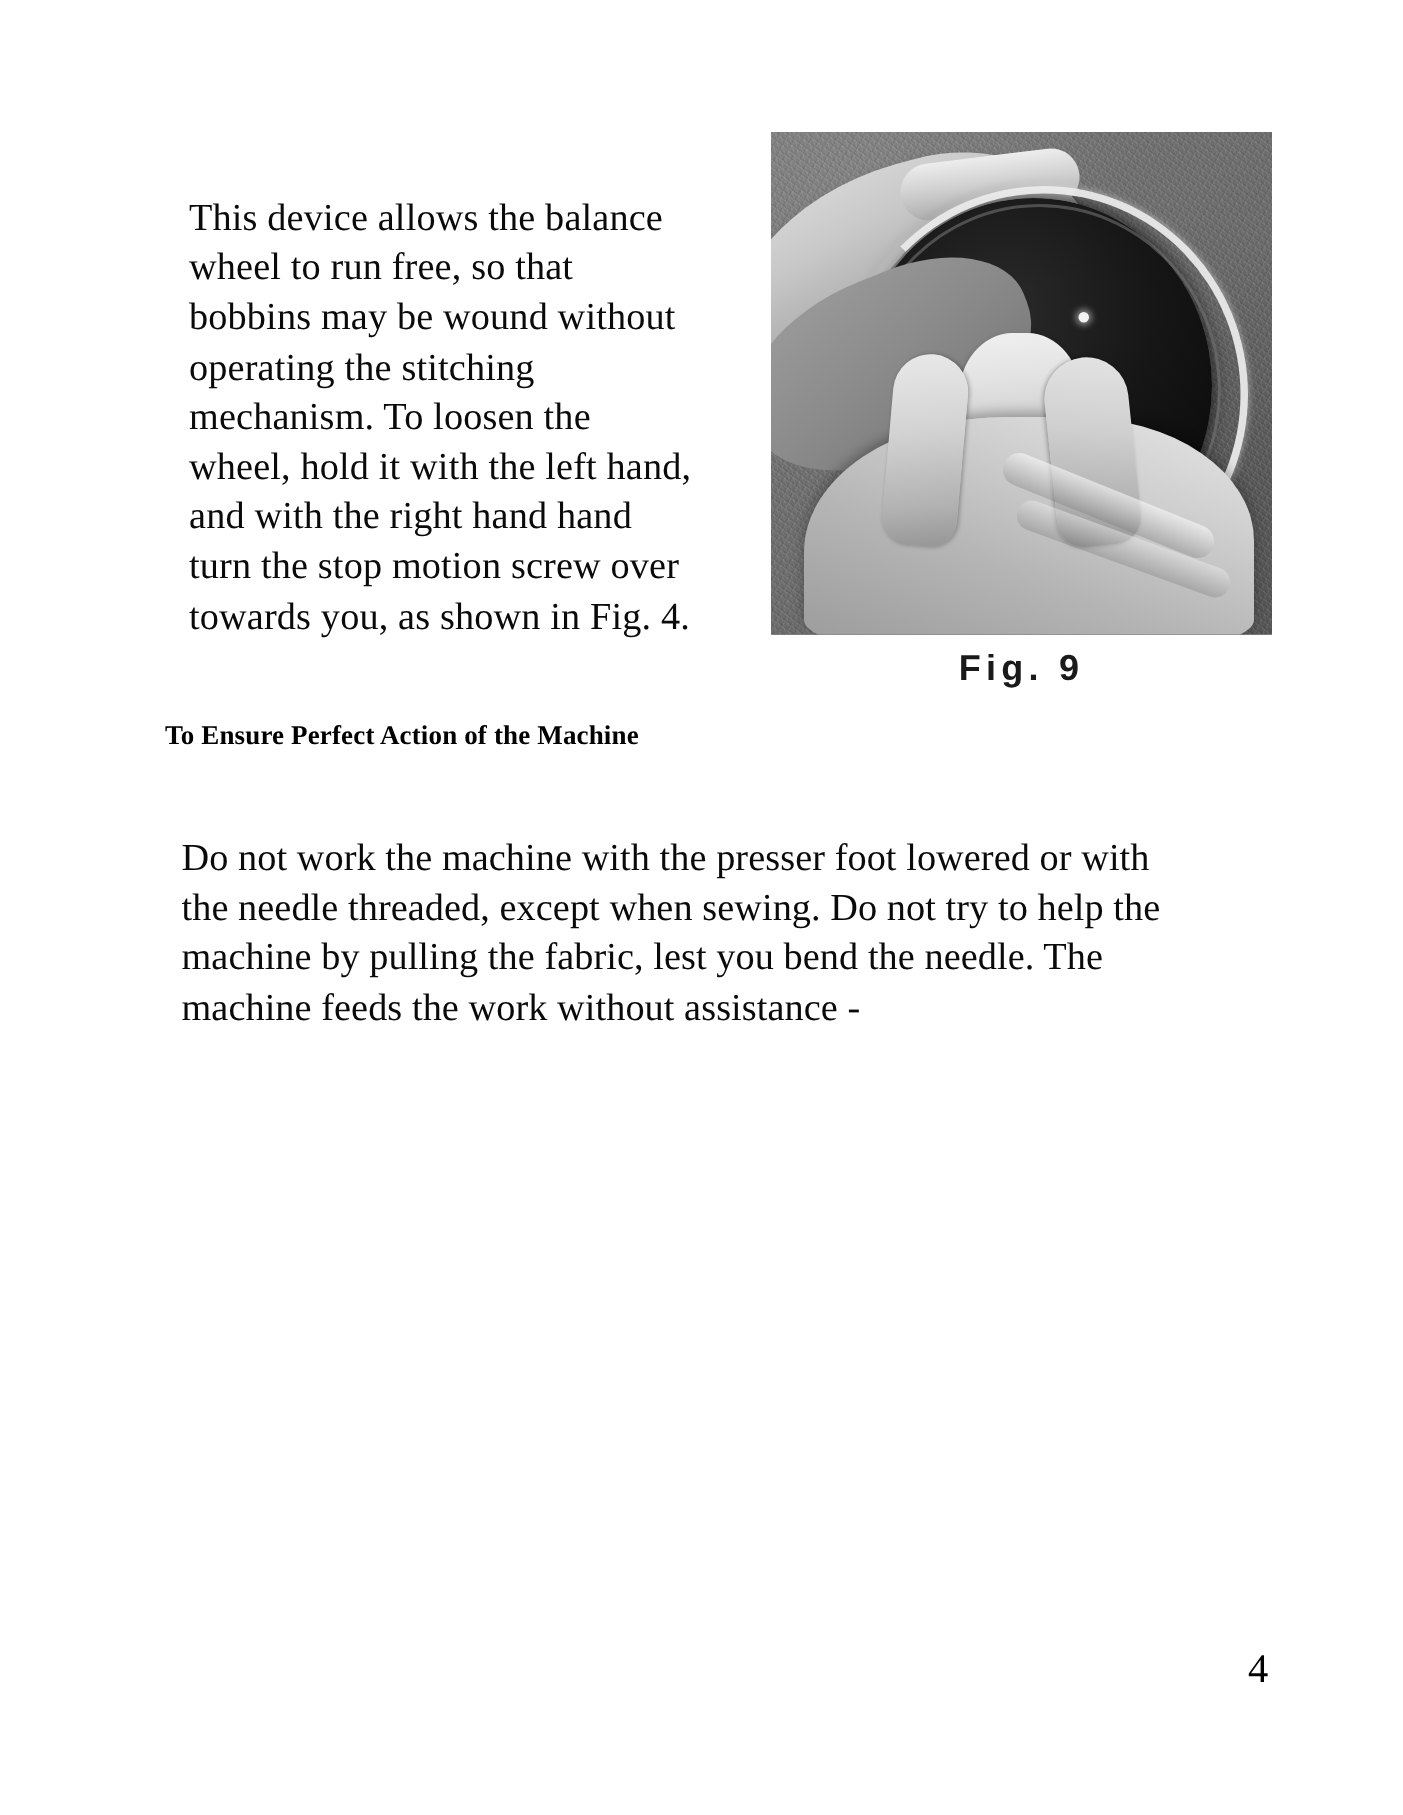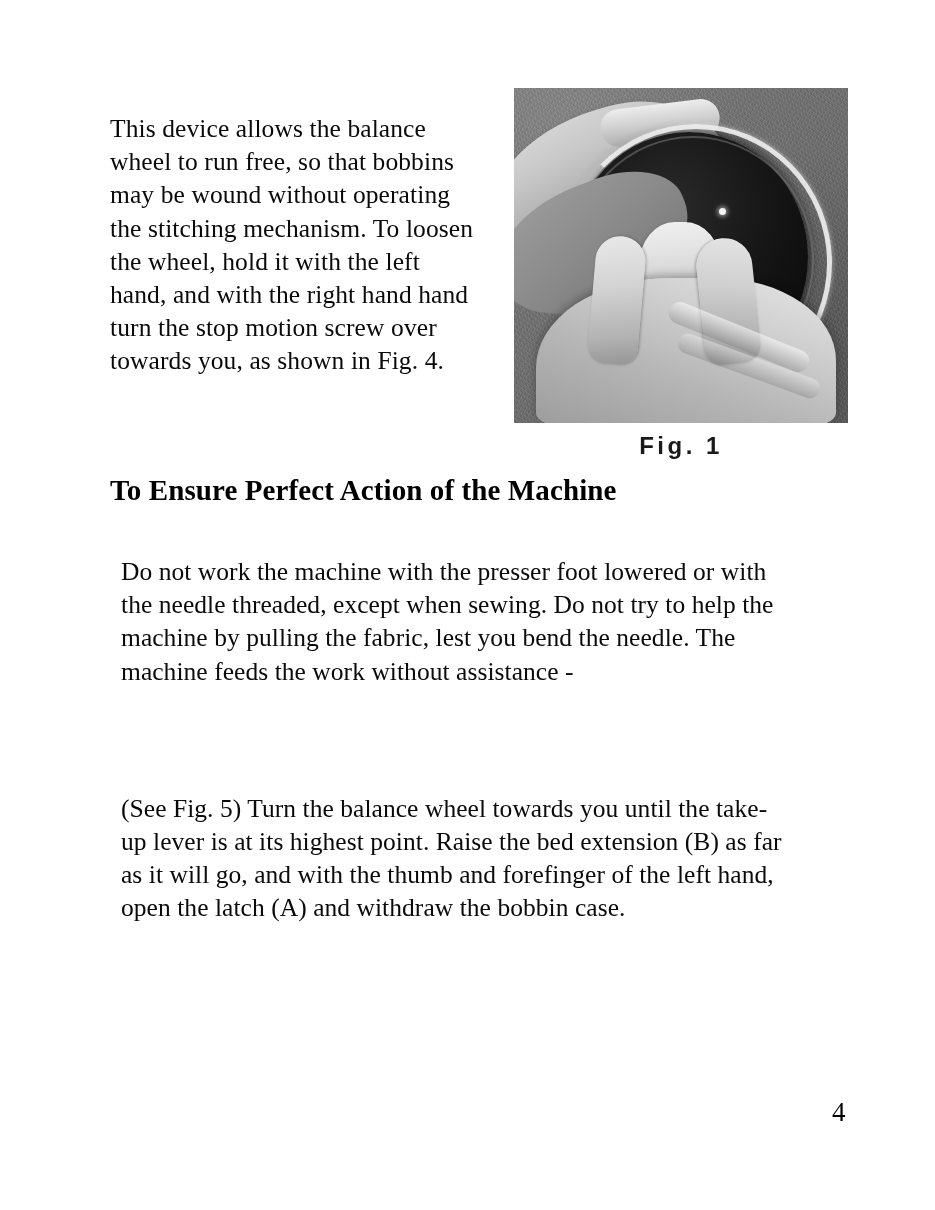--- a/index.html
+++ b/index.html
@@ -34,21 +34,21 @@
   }
 
   .intro-col {
     position: absolute;
     left: 110px;
     top: 112px;
     width: 372px;
   }
 
   .intro-col p {
-    margin: 0;
+    margin: 16px;
     font-size: 25.5px;
     line-height: 33.2px;
     letter-spacing: 0.1px;
     color: #0a0a0a;
   }
 
   
   .figure {
     position: absolute;
     left: 514px;
@@ -254,21 +254,21 @@
   
   .body-col {
     position: absolute;
     left: 110px;
     top: 474px;
     width: 690px;
   }
 
   h2.section-heading {
     margin: 0;
-    font-size: 29px;
+    font-size: 18px;
     font-weight: bold;
     line-height: 32px;
     letter-spacing: 0.1px;
     color: #000000;
   }
 
   .body-col p.body-text {
     margin: 11px;
     font-size: 25.5px;
     line-height: 33.2px;
@@ -310,33 +310,32 @@
         <div class="spec-dot"></div>
         <div class="hand-upper-shadow"></div>
         <div class="knob"></div>
         <div class="knob-gap"></div>
         <div class="hand-lower"></div>
         <div class="finger-left"></div>
         <div class="finger-right"></div>
         <div class="finger-crease"></div>
         <div class="finger-crease2"></div>
       </div>
-      <figcaption class="figure-caption">Fig. 1</figcaption>
+      <figcaption class="figure-caption">Fig. 9</figcaption>
     </figure>
 
   </div>
 
   <div class="body-col">
 
     <h2 class="section-heading">To Ensure Perfect Action of the Machine</h2>
     <div class="spacer-after-heading"></div>
     <p class="body-text">Do not work the machine with the presser foot lowered or with the needle threaded, except when sewing. Do not try to help the machine by pulling the fabric, lest you bend the needle. The machine feeds the work without assistance -</p>
 
     <div class="spacer-before-heading"></div>
 
     <div class="spacer-after-heading"></div>
-    <p class="body-text">(See Fig. 5) Turn the balance wheel towards you until the take-up lever is at its highest point. Raise the bed extension (B) as far as it will go, and with the thumb and forefinger of the left hand, open the latch (A) and withdraw the bobbin case.</p>
 
   </div>
 
   <div class="page-number">4</div>
 
 </div>
 
 </body></html>

